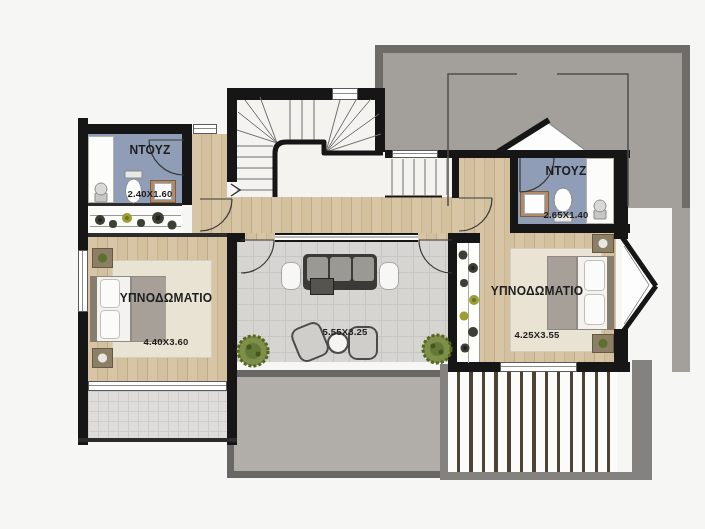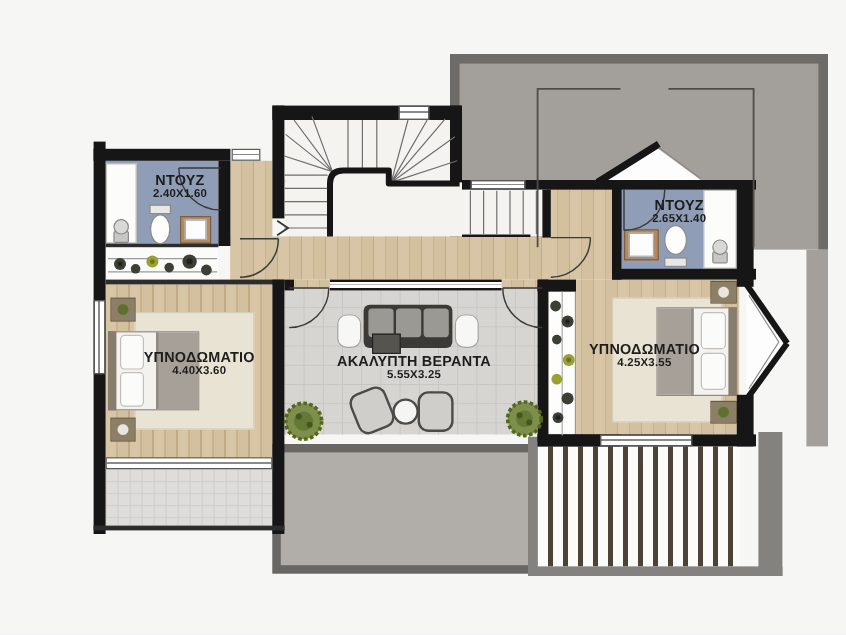--- a/index.html
+++ b/index.html
@@ -24,21 +24,21 @@
   .blue{position:absolute;background:#8f9db6;}
   .win{position:absolute;background:linear-gradient(#fff 38%,#8a8a8a 38% 54%,#fff 54%);
        border:1px solid #5a5a5a;box-sizing:border-box;}
   .winv{position:absolute;background:linear-gradient(90deg,#fff 38%,#8a8a8a 38% 54%,#fff 54%);
        border:1px solid #5a5a5a;box-sizing:border-box;}
   .glass{position:absolute;background:linear-gradient(#fdfdfd 30%,#bbb 30% 55%,#fdfdfd 55%);
        border-top:2px solid #161616;border-bottom:2px solid #161616;box-sizing:border-box;}
   .label{position:absolute;color:#1d1d1d;font-weight:bold;text-align:center;
          line-height:1.12;letter-spacing:.2px;white-space:nowrap;transform:translateX(-50%);}
   .lname{font-size:12px;}
-  .ldims{font-size:9.5px;}
+  .ldims{font-size:9.5px;margin-top:32px;}
   .fur{position:absolute;box-sizing:border-box;}
 </style>
 </head>
 <body>
 
 <div class="stage">
 
   <div class="abs" style="left:375px;top:45px;width:315px;height:163px;background:#a3a09b;
               border-top:8px solid #6e6c68;border-left:8px solid #6e6c68;border-right:8px solid #6e6c68;box-sizing:border-box;"></div>
   <div class="abs" style="left:672px;top:208px;width:18px;height:164px;background:#a3a09b;"></div>
@@ -240,17 +240,16 @@
   </div>
   <div class="label" style="left:166px;top:292px;">
     <div class="lname">ΥΠΝΟΔΩΜΑΤΙΟ</div>
     <div class="ldims">4.40X3.60</div>
   </div>
   <div class="label" style="left:537px;top:285px;">
     <div class="lname">ΥΠΝΟΔΩΜΑΤΙΟ</div>
     <div class="ldims">4.25X3.55</div>
   </div>
   <div class="label" style="left:345px;top:295px;">
-    <div class="lname">ΑΚΑΛΥΠΤΗ ΒΕΡΑΝΤΑ</div>
     <div class="ldims">5.55X3.25</div>
   </div>
 
 </div>
 
 </body></html>

